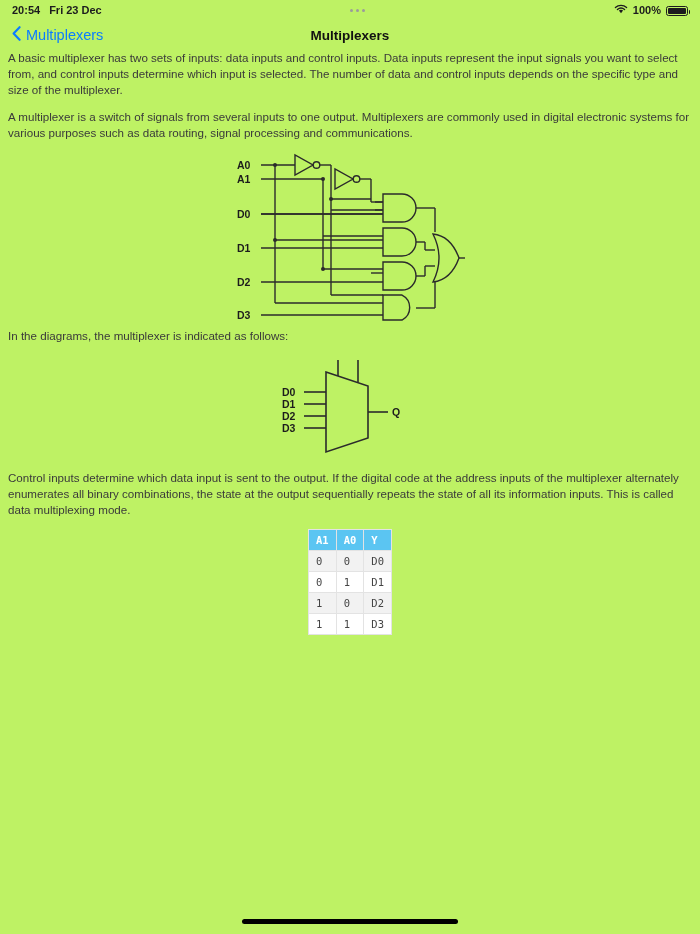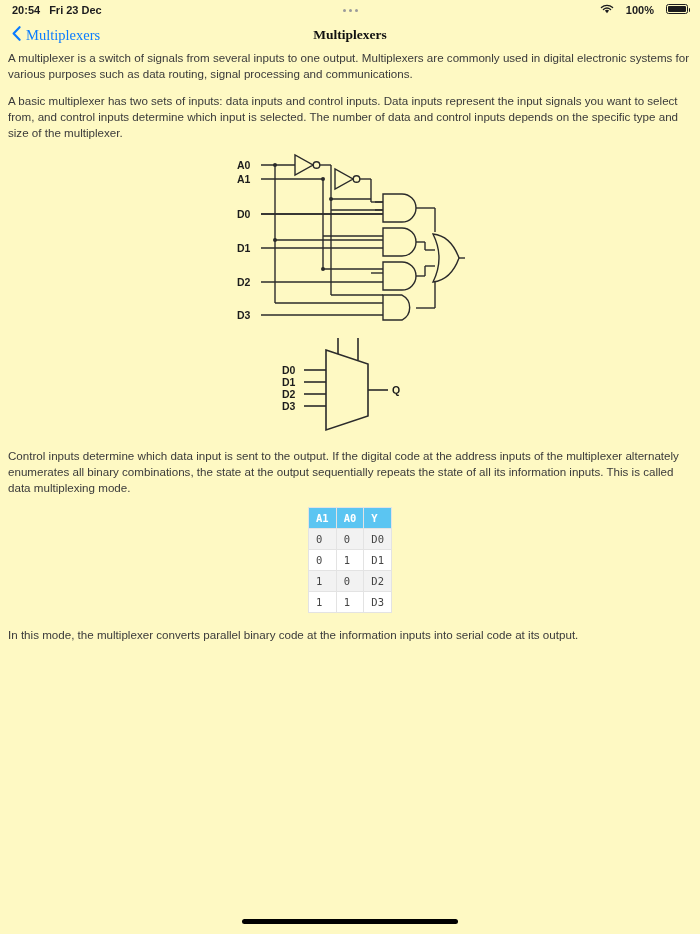--- a/index.html
+++ b/index.html
@@ -3,40 +3,40 @@
 <meta charset="utf-8">
 <style>
   * { margin:0; padding:0; box-sizing:border-box; }
   html,body{ width:700px; height:934px; }
   body{
     font-family:"Liberation Sans", sans-serif;
     background:#ffffff;
     color:#333333;
     -webkit-font-smoothing:antialiased;
   }
-  .screen{ position:relative; width:700px; height:934px; overflow:hidden; background:#fef9c3; }
+  .screen{ position:relative; width:700px; height:934px; overflow:hidden; background:#bef264; }
 
   
   .statusbar{
     height:20px; display:flex; align-items:center;
     padding:0 12px; font-size:11px; color:#1c1c1e; font-weight:bold;
   }
   .sb-left{ display:flex; align-items:center; gap:9px; }
   .sb-center{ flex:1; display:flex; justify-content:center; align-items:center; }
-  .sb-right{ display:flex; align-items:flex-start; gap:12px; }
+  .sb-right{ display:flex; align-items:flex-end; gap:5px; }
   .dots{ display:flex; gap:3px; }
   .dots i{ width:3px; height:3px; border-radius:50%; background:#9b9b9b; display:block; }
   .wifi{ display:block; }
   .batt{ width:22px; height:10px; border:1px solid #1c1c1e; border-radius:2.5px; position:relative; padding:1px; }
   .batt::after{ content:""; position:absolute; right:-3px; top:3px; width:1.5px; height:4px; background:#1c1c1e; border-radius:0 1px 1px 0; }
   .batt i{ display:block; height:100%; width:100%; background:#1c1c1e; border-radius:1px; }
   .pct{ font-size:11px; font-weight:bold; }
 
   
-  .navbar{ position:relative; height:30px; display:flex; align-items:center; padding:0 12px;font-family:Liberation Serif, serif; }
+  .navbar{ position:relative; height:30px; display:flex; align-items:center; padding:0 12px; }
   .backbtn{ display:flex; align-items:center; gap:5px; color:#0a7cff; font-size:14.5px; cursor:pointer; }
   .chev{ display:block; }
   .navtitle{
     position:absolute; left:0; right:0; text-align:center;
     font-size:13.5px; font-weight:bold; color:#111; pointer-events:none;
   }
 
   
   .content{ padding:0 6px; }
   .h1{
@@ -111,22 +111,22 @@
         </svg>
       </span>
       <span>Multiplexers</span>
     </div>
     <div class="navtitle">Multiplexers</div>
   </div>
 
   <div class="content">
 
 
+    <p class="para">A basic multiplexer has two sets of inputs: data inputs and control inputs. Data inputs represent the input signals you want to select from, and control inputs determine which input is selected. The number of data and control inputs depends on the specific type and size of the multiplexer.</p>
     <p class="para">A multiplexer is a switch of signals from several inputs to one output. Multiplexers are commonly used in digital electronic systems for various purposes such as data routing, signal processing and communications.</p>
-    <p class="para">A basic multiplexer has two sets of inputs: data inputs and control inputs. Data inputs represent the input signals you want to select from, and control inputs determine which input is selected. The number of data and control inputs depends on the specific type and size of the multiplexer.</p>
 
     <div class="figure fig-circuit">
       <svg width="230" height="170" viewBox="0 0 230 170">
         <g fill="none" stroke="#2b2b2b" stroke-width="1.4">
 
           <line x1="26" y1="13" x2="60" y2="13"></line>
           <line x1="26" y1="27" x2="88" y2="27"></line>
           <line x1="26" y1="62" x2="148" y2="62"></line>
           <line x1="26" y1="96" x2="148" y2="96"></line>
           <line x1="26" y1="130" x2="148" y2="130"></line>
@@ -200,20 +200,21 @@
           <text x="2" y="30.5">A1</text>
           <text x="2" y="65.5">D0</text>
           <text x="2" y="99.5">D1</text>
           <text x="2" y="133.5">D2</text>
           <text x="2" y="166.5">D3</text>
           <text x="236" y="109.5">Q</text>
         </g>
       </svg>
     </div>
 
+    <p class="para">In the diagrams, the multiplexer is indicated as follows:</p>
 
     <div class="figure fig-mux">
       <svg width="140" height="100" viewBox="0 0 140 100">
         <g fill="none" stroke="#2b2b2b" stroke-width="1.6">
 
           <path d="M46 16 L88 30 L88 82 L46 96 Z"></path>
 
           <line x1="58" y1="4" x2="58" y2="20"></line>
           <line x1="78" y1="4" x2="78" y2="26"></line>
 
@@ -265,18 +266,17 @@
           </tr>
           <tr class="plain">
             <td>1</td>
             <td>1</td>
             <td>D3</td>
           </tr>
         </tbody>
       </table>
     </div>
 
-    <p class="para">In this mode, the multiplexer converts parallel binary code at the information inputs into serial code at its output.</p>
 
   </div>
 
   <div class="home-ind"></div>
 </div>
 
 </body></html>

